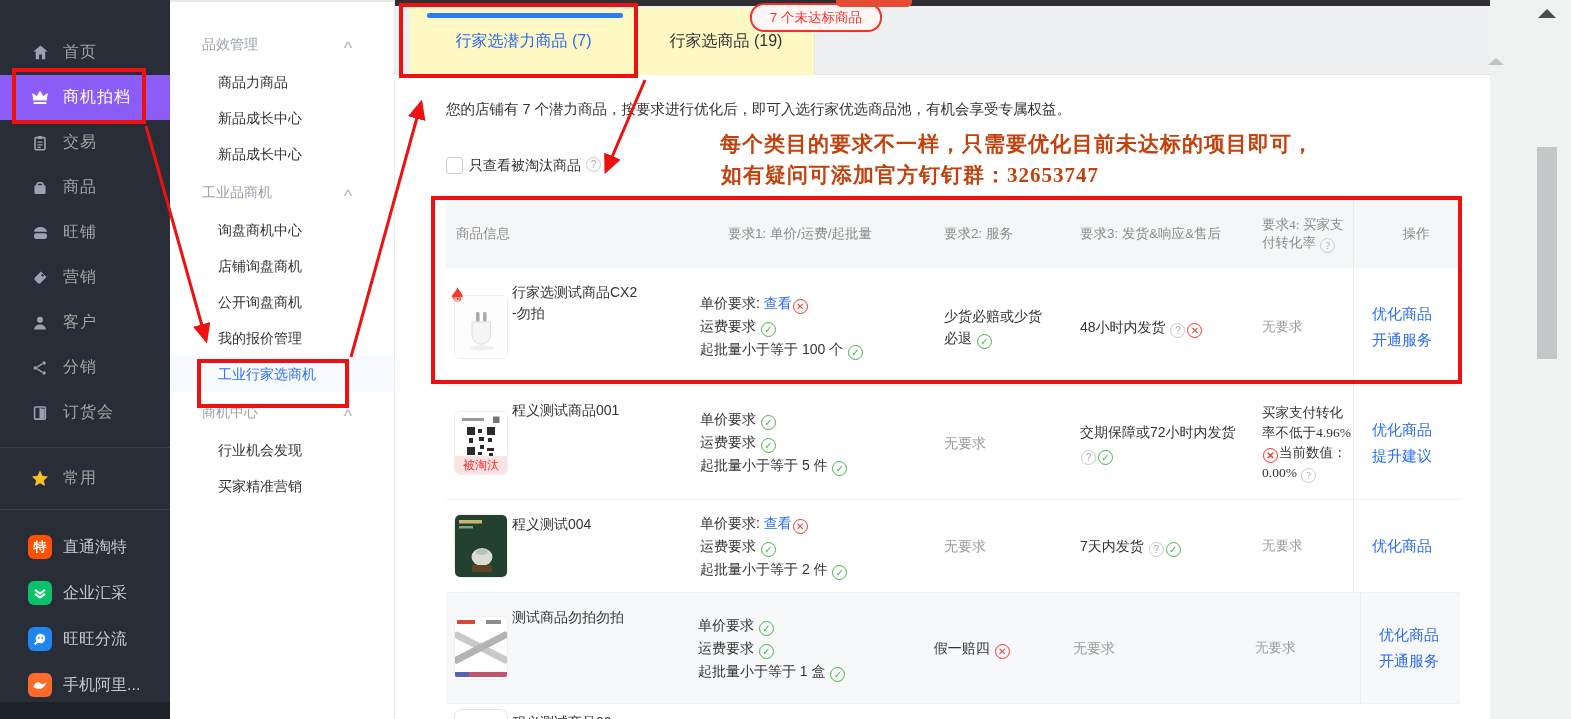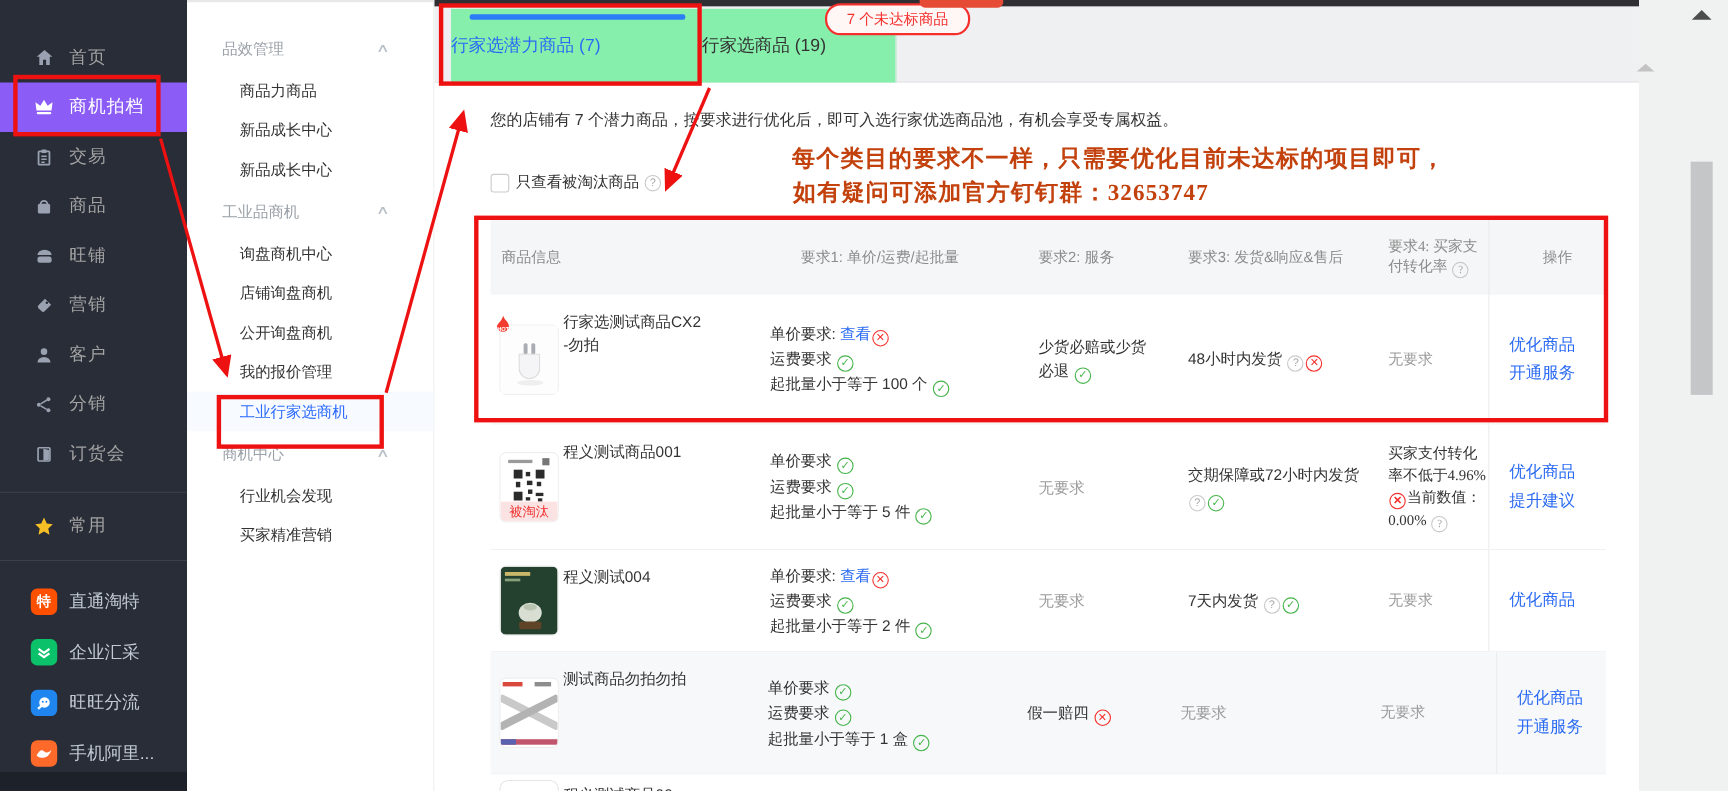--- a/index.html
+++ b/index.html
@@ -22,26 +22,26 @@
   
   .submenu{position:absolute;left:170px;top:0;width:225px;height:719px;background:#fff;border-right:1px solid #ececec;border-top:2px solid #e7e7e7;box-sizing:border-box;}
   .sub-title{position:relative;height:40px;line-height:40px;color:#9aa0a8;padding-left:32px;font-size:14px;cursor:pointer;}
   .sub-title .chev{position:absolute;right:42px;top:0;color:#b9bfc7;font-size:11px;transform:scaleX(1.6);}
   .sub-item{height:36px;line-height:36px;padding-left:48px;color:#333;font-size:14px;cursor:pointer;}
   .sub-item.active{color:#2c6bff;background:#f7faff;}
   
   .topstrip{position:absolute;left:395px;top:0;width:1095px;height:6px;background:#2f2f33;}
   .content-bg{position:absolute;left:395px;top:6px;width:1095px;height:713px;background:#fff;}
   .tabbar{position:absolute;left:395px;top:6px;width:1095px;height:69px;background:#eef0f1;border-bottom:1px solid #e3e4e6;box-sizing:border-box;}
-  .tab{position:absolute;top:2px;height:67px;background:#86efac;display:flex;align-items:center;justify-content:flex-start;font-size:16px;cursor:pointer;}
+  .tab{position:absolute;top:2px;height:67px;background:#fef9c3;display:flex;align-items:center;justify-content:center;font-size:16px;cursor:pointer;}
   .tab1{left:15px;width:227px;color:#2b6bf3;}
   .tab2{left:242px;width:178px;color:#333;border-left:1px solid #e8e8e8;border-right:1px solid #e8e8e8;box-sizing:border-box;}
   .tab1 .tabline{position:absolute;left:17px;top:5px;width:196px;height:5px;background:#2b7cf7;border-radius:2px;}
   .desc{position:absolute;left:446px;top:100px;width:760px;color:#333;font-size:14.5px;}
-  .filter-row{position:absolute;left:446px;top:157px;display:flex;align-items:center;color:#333;}
+  .filter-row{position:absolute;left:446px;top:157px;display:flex;align-items:flex-start;color:#333;}
   .cbox{width:15px;height:15px;border:1px solid #ccc;border-radius:3px;background:#fff;margin-right:6px;cursor:pointer;}
   
   .ptable{position:absolute;left:446px;top:200px;width:1014px;}
   .thead{display:flex;height:68px;background:#f5f6f7;color:#8c8c8c;font-size:13.5px;}
   .trow{display:flex;position:relative;border-bottom:1px solid #f0f1f3;background:#fff;}
   .trow.tinted{background:#f7f8fa;gap:14px;}
   .rh1{height:117px}.rh2{height:113px}.rh3{height:92px}.rh4{height:110px}.rh5{height:19px;border-bottom:none;overflow:hidden;}
   .c1{width:202px;position:relative;box-sizing:border-box;}
   .c2{width:292px;display:flex;flex-direction:column;justify-content:center;padding-left:12px;box-sizing:border-box;}
   .c3{width:138px;display:flex;align-items:center;padding-left:4px;box-sizing:border-box;}

